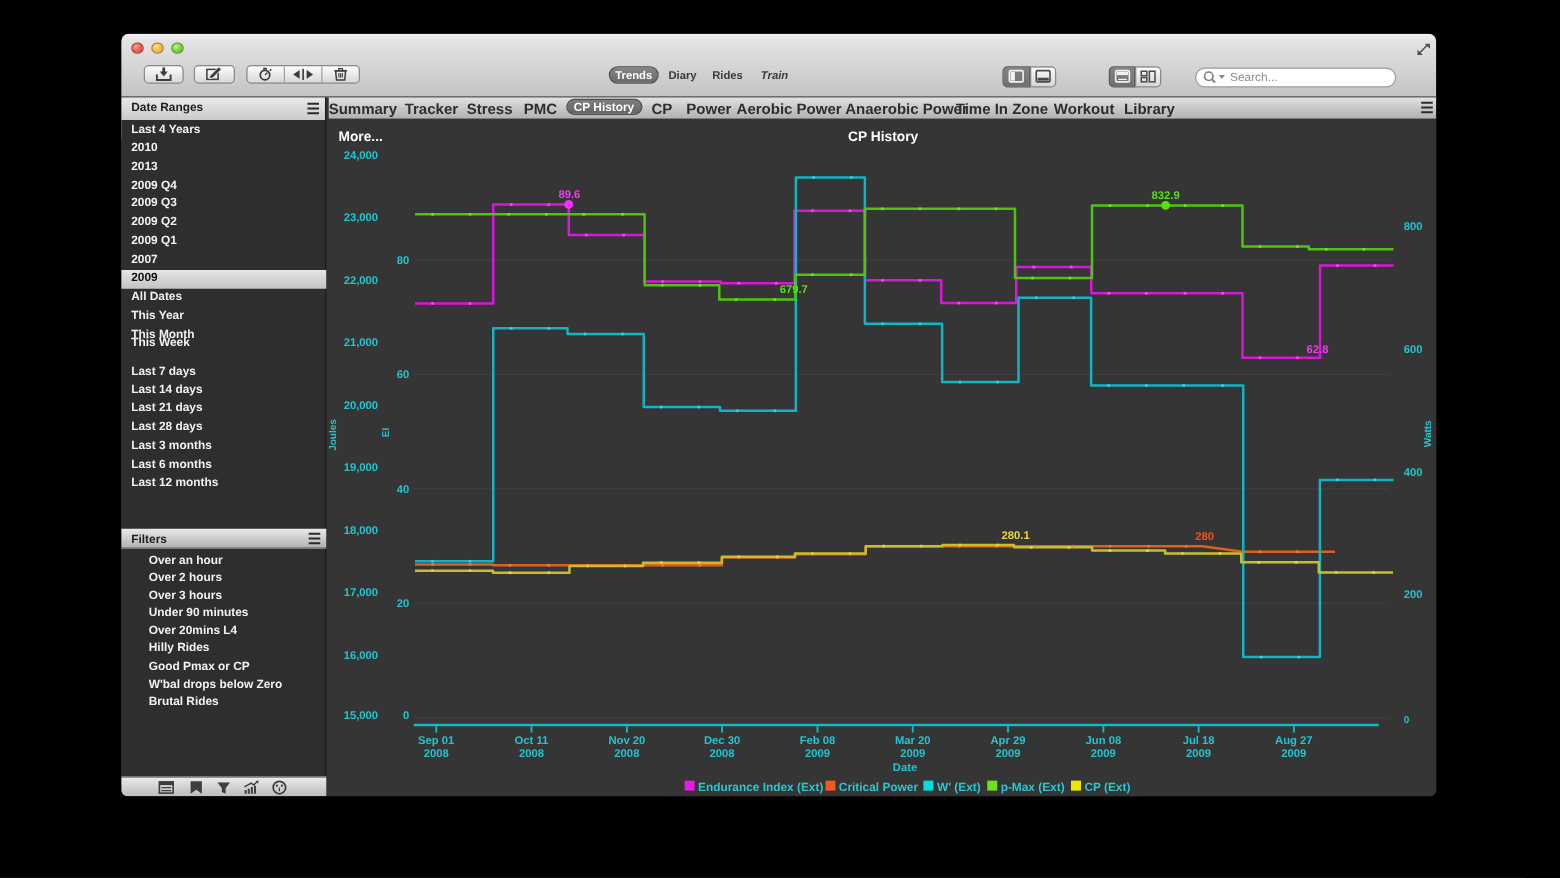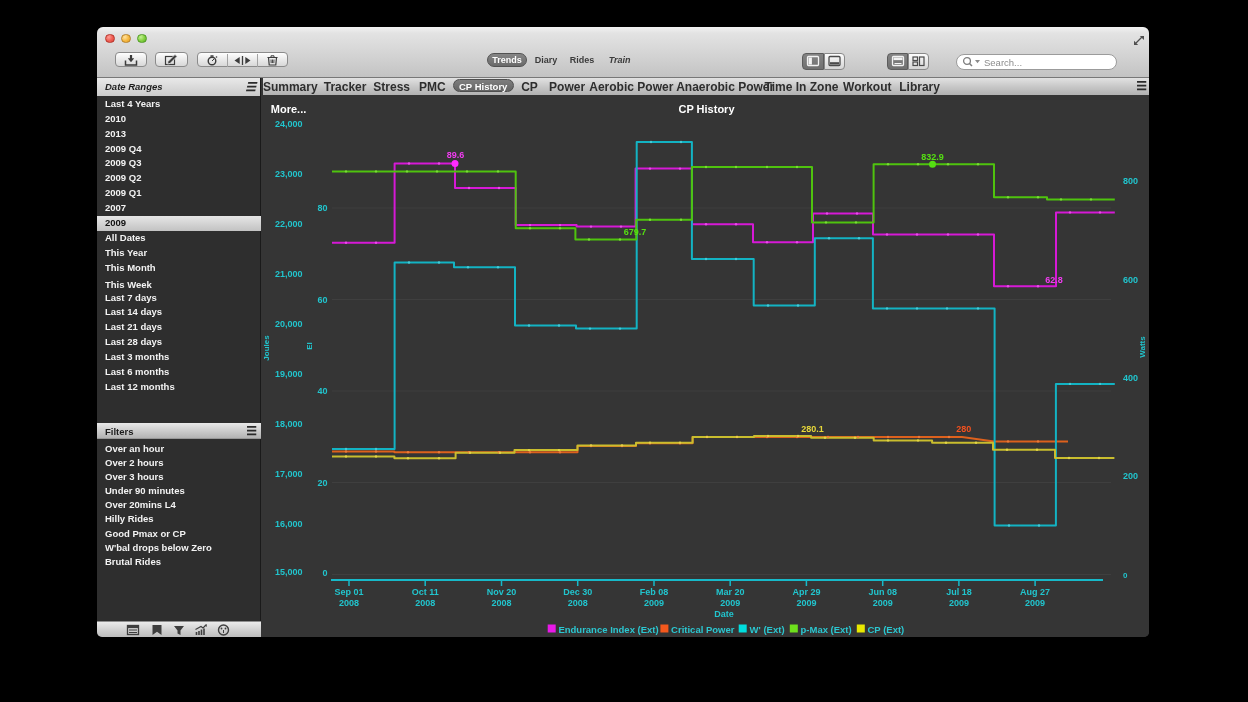--- a/index.html
+++ b/index.html
@@ -17,33 +17,33 @@
 #seg{position:absolute;top:26.2px;left:388px;height:14.5px;}
 #pill{position:absolute;left:2px;top:0;width:40px;height:13.5px;border-radius:8px;background:linear-gradient(#868686,#6a6a6a);border:1px solid #525252;color:#fff;font-size:9px;font-weight:bold;text-align:center;line-height:13px;box-sizing:border-box;}
 .segtxt{position:absolute;top:0px;font-size:9px;font-weight:bold;color:#3b3b3b;line-height:14px;transform:translateX(-50%);}
 
 .vbtn{position:absolute;top:25.6px;height:17.4px;box-sizing:border-box;}
 .vlight{background:linear-gradient(#fdfdfd,#ececec 40%,#d5d5d5);border:1px solid #898989;}
 .vdark{background:linear-gradient(#848484,#707070);border:1px solid #5c5c5c;}
 #search{position:absolute;left:859px;top:26.5px;width:161px;height:16px;border-radius:9px;background:#fff;border:1px solid #9b9b9b;box-sizing:border-box;}
 #searchtxt{position:absolute;left:27px;top:2px;font-size:9.5px;color:#8c8c8c;}
 
-#sidehead{position:absolute;left:0;top:50.5px;width:164px;height:34px;background:linear-gradient(#e9e9e9,#cdcdcd 50%,#b3b3b3);border-right:1.5px solid #1a1a1a;border-bottom:1px solid #979797;box-sizing:border-box;font-style:italic;}
+#sidehead{position:absolute;left:0;top:50.5px;width:164px;height:34px;background:linear-gradient(#e9e9e9,#cdcdcd 50%,#b3b3b3);border-right:1.5px solid #1a1a1a;border-bottom:1px solid #979797;box-sizing:border-box;}
 #sidehead .t{position:absolute;left:8px;top:3.5px;font-size:9.5px;font-weight:bold;color:#1d1d1d;}
 #tabbar{position:absolute;left:165.5px;top:50.5px;width:886.5px;height:17px;background:linear-gradient(#e2e2e2,#c8c8c8 50%,#b1b1b1);}
 .tab{position:absolute;top:2.5px;font-size:12px;font-weight:bold;color:#2e2e2e;transform:translateX(-50%);white-space:nowrap;}
 #cptab{position:absolute;left:190.2px;top:1px;width:61px;height:13.5px;background:linear-gradient(#7e7e7e,#646464);border:1px solid #4f4f4f;border-radius:8px;color:#fff;text-align:center;font-size:9.5px;font-weight:bold;line-height:13px;box-sizing:border-box;}
 .ham{position:absolute;font-weight:bold;color:#2a2a2a;}
 
 #sidebar{position:absolute;left:0;top:69px;width:164px;height:525px;background:#2e2e2e;border-right:1.5px solid #1a1a1a;box-sizing:border-box;}
 .row{position:absolute;left:0;width:164px;height:14.9px;font-size:9.5px;font-weight:bold;color:#f3f3f3;padding-left:8px;line-height:14.9px;box-sizing:border-box;}
 .rowsel{background:linear-gradient(#e6e6e6,#c2c2c2);color:#101010;}
 #filthead{position:absolute;left:0;top:396px;width:164px;height:15.5px;background:linear-gradient(#e9e9e9,#cdcdcd 50%,#b3b3b3);border-bottom:1px solid #979797;box-sizing:border-box;}
 #filthead .t{position:absolute;left:8px;top:2.5px;font-size:9.5px;font-weight:bold;color:#1d1d1d;}
-.frow{position:absolute;left:0;width:164px;height:14px;font-size:9.5px;font-weight:bold;color:#f3f3f3;padding-left:8px;line-height:14px;box-sizing:border-box;}
+.frow{position:absolute;left:0;width:164px;height:14px;font-size:9.5px;font-weight:bold;color:#f3f3f3;padding-left:22px;line-height:14px;box-sizing:border-box;}
 #bottombar{position:absolute;left:0;top:593.5px;width:164px;height:16.5px;background:linear-gradient(#ebebeb,#d2d2d2 50%,#bdbdbd);border-top:1px solid #8f8f8f;box-sizing:border-box;}
 
 #chart{position:absolute;left:165.5px;top:67.5px;width:886.5px;height:542.5px;background:#353535;}
 </style>
 </head>
 <body>
 <div id="win">
   <div id="titlebar">
     <div class="tl" id="tl-r"></div>
       <div class="tl" id="tl-y"></div>
@@ -163,21 +163,21 @@
     <div class="row" style="top:30.6px;">2013</div>
     <div class="row" style="top:45.5px;">2009 Q4</div>
     <div class="row" style="top:60.4px;">2009 Q3</div>
     <div class="row" style="top:75.3px;">2009 Q2</div>
     <div class="row" style="top:90.2px;">2009 Q1</div>
     <div class="row" style="top:105.1px;">2007</div>
     <div class="row rowsel" style="top:120px;">2009</div>
     <div class="row" style="top:134.9px;">All Dates</div>
     <div class="row" style="top:149.8px;">This Year</div>
     <div class="row" style="top:164.7px;">This Month</div>
-    <div class="row" style="top:182px;">This Week</div>
+    <div class="row" style="top:172px;">This Week</div>
     <div class="row" style="top:194.5px;">Last 7 days</div>
     <div class="row" style="top:209.4px;">Last 14 days</div>
     <div class="row" style="top:224.3px;">Last 21 days</div>
     <div class="row" style="top:239.2px;">Last 28 days</div>
     <div class="row" style="top:254.1px;">Last 3 months</div>
     <div class="row" style="top:269px;">Last 6 months</div>
     <div class="row" style="top:283.9px;">Last 12 months</div>
   </div>
   <div class="frow" style="top:415px;">Over an hour</div>
   <div class="frow" style="top:429px;">Over 2 hours</div>

